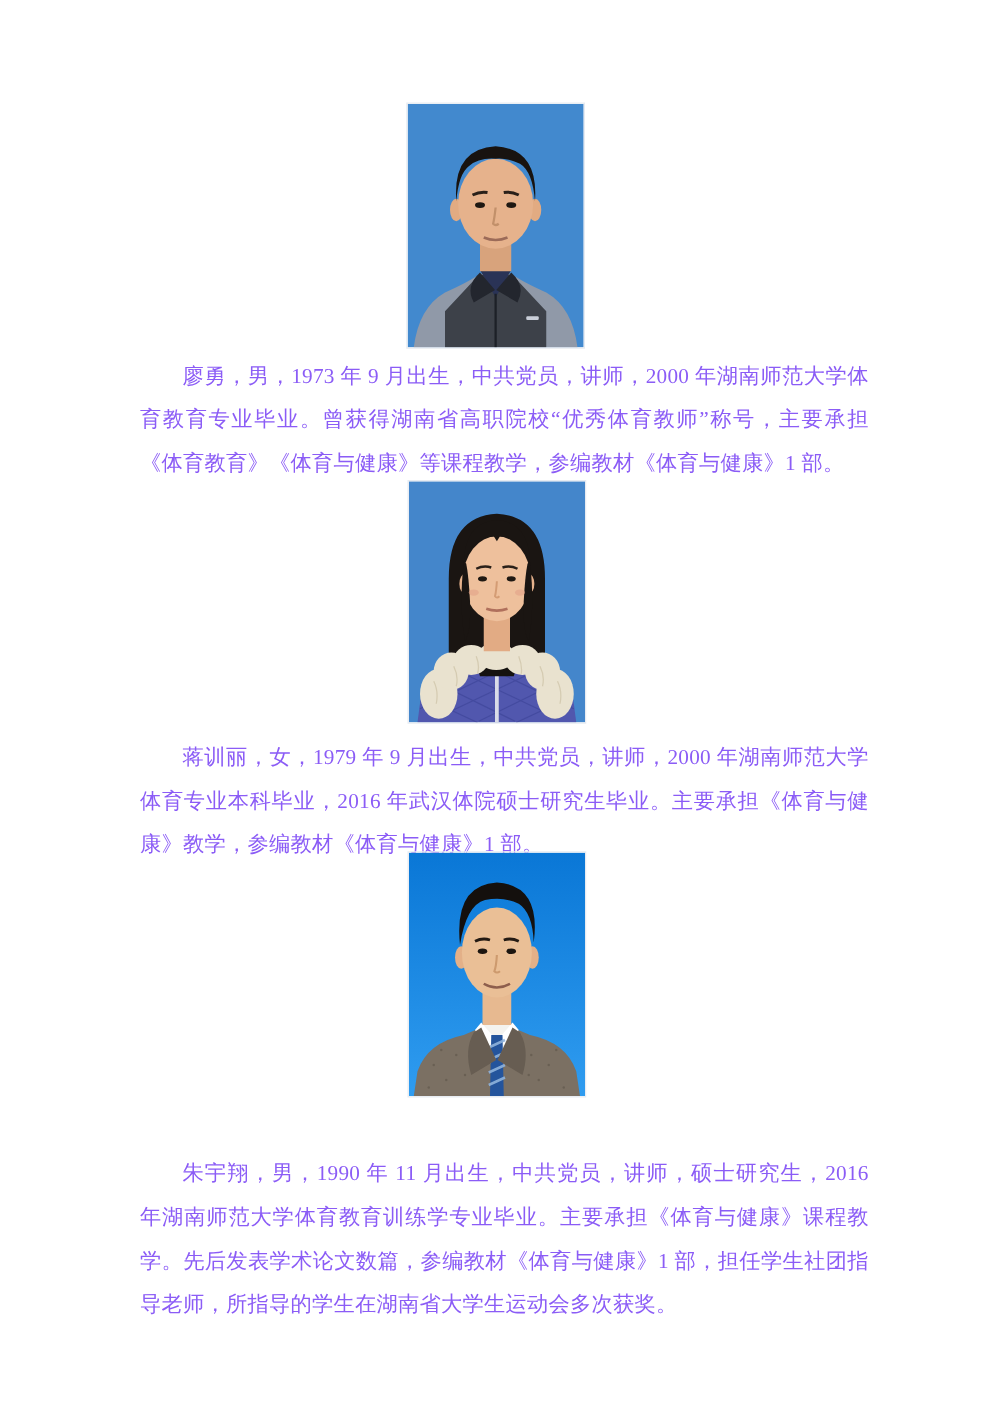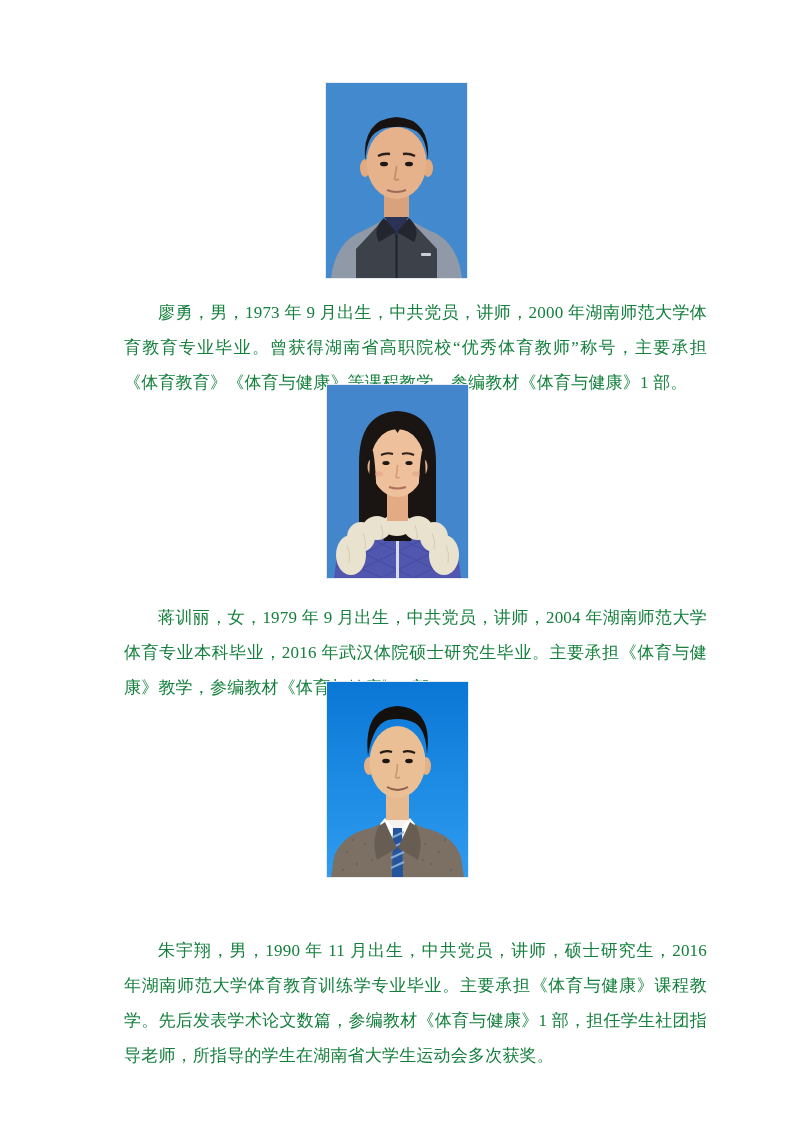--- a/index.html
+++ b/index.html
@@ -19,24 +19,24 @@
     outline: 1px solid #e7ebf1;
   }
   .photo svg { display: block; width: 100%; height: 100%; }
   #photo-1 { top: 83px;  height: 195px; }
   #photo-2 { top: 385px; height: 193px; left: 327px; }
   #photo-3 { top: 682px; height: 195px; left: 327px; }
   .bio {
     position: absolute;
     left: 112px;
     width: 583px;
-    margin: 12px;
+    margin: 0;
     font-size: 17px;
     line-height: 35px;
-    color: #15803d;
+    color: #8b5cf6;
     text-align: justify;
     text-justify: inter-character;
     text-indent: 2em;
     letter-spacing: 0.2px;
   }
   #bio-1 { top: 283px; }
   #bio-2 { top: 588px; }
   #bio-3 { top: 921px; }
 </style>
 </head>
@@ -127,21 +127,21 @@
       <path d="M75,69 Q81,67 87,70" stroke="#2a2019" stroke-width="2" fill="none"></path>
       <ellipse cx="59" cy="78" rx="3.6" ry="2.1" fill="#1f1812"></ellipse>
       <ellipse cx="82" cy="78" rx="3.6" ry="2.1" fill="#1f1812"></ellipse>
       <path d="M70.5,80 Q70,88 69,92 Q70.5,94 72.5,92" stroke="#d49c74" stroke-width="1.6" fill="none"></path>
       <path d="M62,102 Q70.5,105 79,102" stroke="#b0705c" stroke-width="2" fill="none"></path>
       <ellipse cx="52" cy="89" rx="4" ry="2.5" fill="#e3a189" opacity="0.6"></ellipse>
       <ellipse cx="89" cy="89" rx="4" ry="2.5" fill="#e3a189" opacity="0.6"></ellipse>
     </svg>
   </div>
 
-  <p class="bio" id="bio-2">蒋训丽，女，1979 年 9 月出生，中共党员，讲师，2004 年湖南师范大学体育专业本科毕业，2016 年武汉体院硕士研究生毕业。主要承担《体育与健康》教学，参编教材《体育与健康》1 部。</p>
+  <p class="bio" id="bio-2">蒋训丽，女，1979 年 9 月出生，中共党员，讲师，2000 年湖南师范大学体育专业本科毕业，2016 年武汉体院硕士研究生毕业。主要承担《体育与健康》教学，参编教材《体育与健康》1 部。</p>
 
   <div class="photo" id="photo-3">
     <svg viewBox="0 0 141 195" preserveAspectRatio="none">
       <defs>
         <linearGradient id="bg3" x1="0" y1="0" x2="0" y2="1">
           <stop offset="0" stop-color="#0a77d6"></stop>
           <stop offset="1" stop-color="#2f9cf0"></stop>
         </linearGradient>
       </defs>
       <rect x="0" y="0" width="141" height="195" fill="url(#bg3)"></rect>

